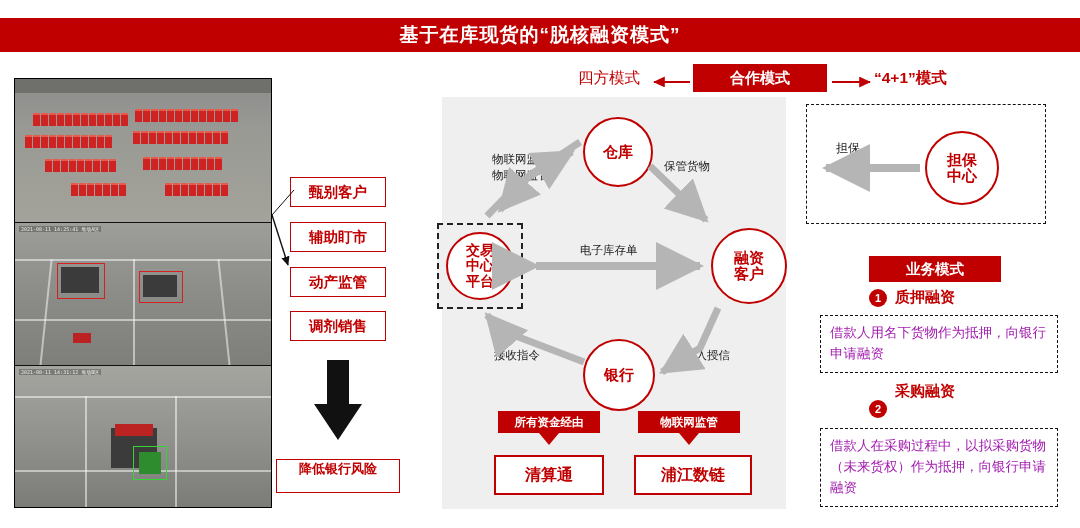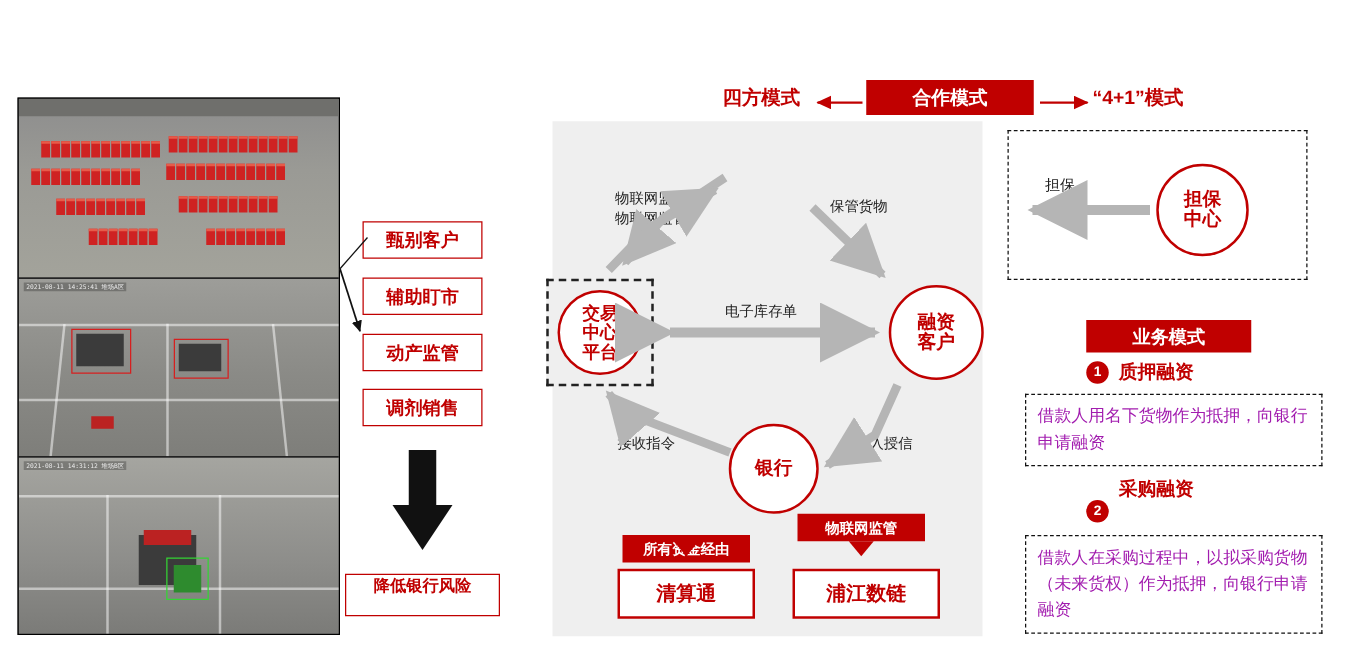--- a/index.html
+++ b/index.html
@@ -77,21 +77,21 @@
   }
 
   
   .mode-center {
     position: absolute; left: 693px; top: 64px; width: 134px; height: 28px;
     background: #c00000; color: #fff; font-size: 15px; font-weight: bold;
     display: flex; align-items: center; justify-content: center;
   }
   .mode-left {
     position: absolute; left: 578px; top: 68px;
-    color: #c00000; font-size: 15.5px; font-weight: bold;
+    color: #c00000; font-size: 15.5px; font-weight: normal;
   }
   .mode-right {
     position: absolute; left: 874px; top: 68px;
     color: #c00000; font-size: 15.5px; font-weight: bold;
   }
 
   
   .panel {
     position: absolute; left: 442px; top: 97px; width: 344px; height: 412px;
     background: #efefef;
@@ -118,21 +118,21 @@
   }
   .note {
     position: absolute; color: #222; font-size: 11.5px; line-height: 1.35;
     white-space: nowrap;
   }
   .ribbon {
     position: absolute; height: 22px; background: #c00000; color: #fff;
     font-size: 11.5px; font-weight: bold;
     display: flex; align-items: center; justify-content: center;
   }
-  .ribbon-l { left: 498px; top: 428px; width: 102px; }
+  .ribbon-l { left: 498px; top: 411px; width: 102px; }
   .ribbon-r { left: 638px; top: 411px; width: 102px; }
   .ribbon-tail {
     position: absolute; width: 0; height: 0;
     border-left: 10px solid transparent; border-right: 10px solid transparent;
     border-top: 12px solid #c00000;
   }
   .tail-l { left: 539px; top: 433px; }
   .tail-r { left: 679px; top: 433px; }
   .endbox {
     position: absolute; height: 40px; border: 2.2px solid #c00000; background: #fff;
@@ -176,20 +176,23 @@
   .bt2 { left: 820px; top: 428px; width: 238px; }
 
   svg { position: absolute; overflow: visible; }
   .svg-full { left: 0; top: 0; width: 1080px; height: 528px; pointer-events: none; }
 </style>
 </head>
 <body>
 
 <div class="page">
 
+  <div class="title-bar">
+    <span class="t">基于在库现货的“脱核融资模式”</span>
+  </div>
 
   <div class="photo-col">
 
     <div class="ph ph1">
       <span class="ts">2021-08-11 14:22:06 仓库东区</span>
       <div class="rackrow" style="left:18px; top:34px;">
         <i style="left:0"></i>
           <i style="left:8px"></i>
           <i style="left:16px"></i>
           <i style="left:24px"></i>
@@ -337,20 +340,23 @@
   </div>
   <div class="mode-center">
     <span>合作模式</span>
   </div>
   <div class="mode-right">
     <span>“4+1”模式</span>
   </div>
 
   <div class="panel"></div>
 
+  <div class="circle c-warehouse">
+    <span>仓库</span>
+  </div>
 
   <div class="dash-box">
     <div class="trade-circle">
       <span>交易</span>
       <span>中心</span>
       <span>平台</span>
     </div>
   </div>
 
   <div class="circle c-finance">

